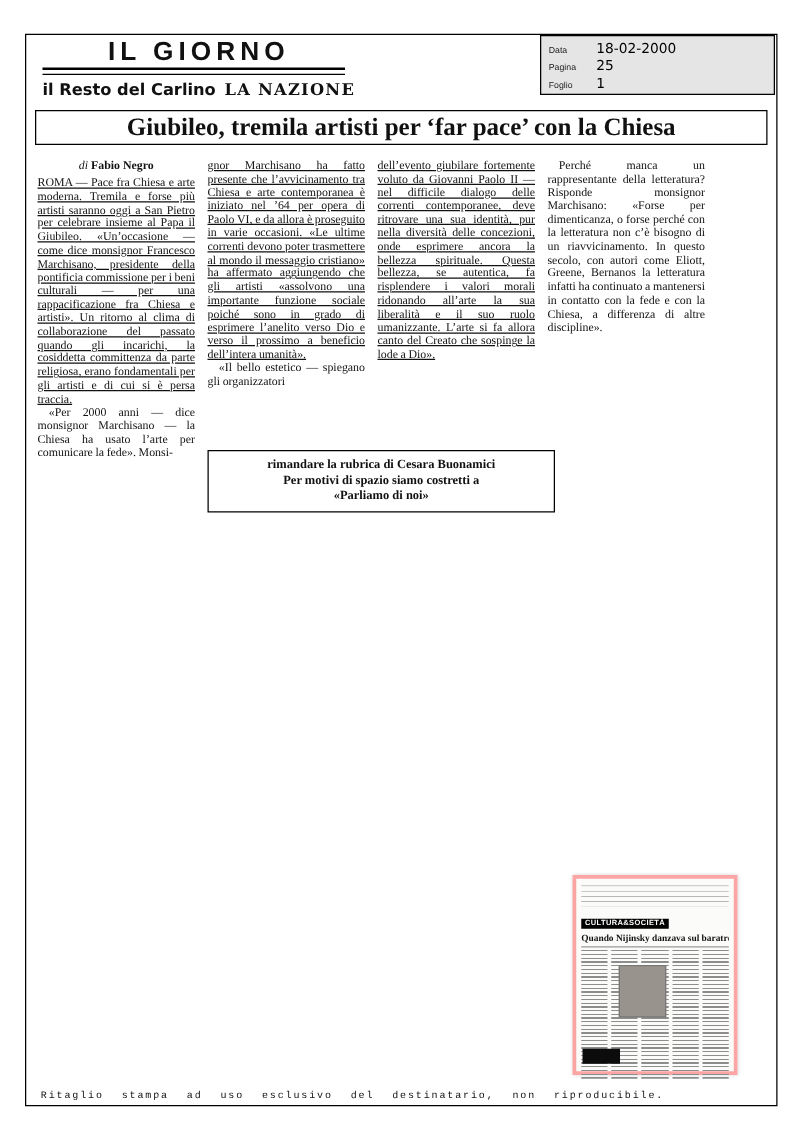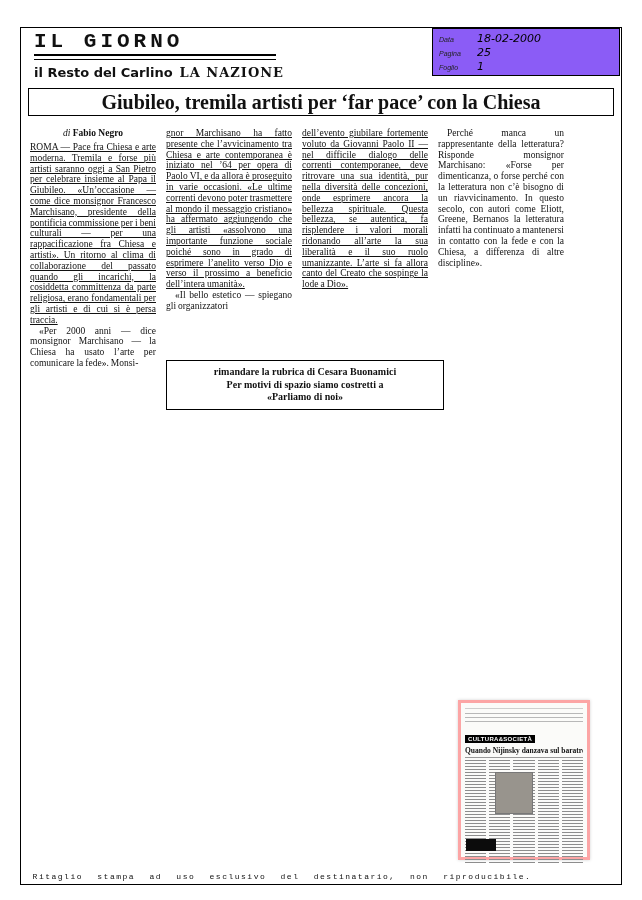--- a/index.html
+++ b/index.html
@@ -7,31 +7,31 @@
     position:relative; width:642px; height:900px; background:#ffffff;
     font-family:"Liberation Serif", serif; color:#111; overflow:hidden;
   }
   .frame {
     position:absolute; left:20px; top:27px; width:600px; height:856px;
     border:1px solid #000;
   }
   
   .masthead { position:absolute; left:34px; top:31px; }
   .giorno {
-    font-family:Liberation Mono, monospace; font-weight:bold;
-    font-size:21px; letter-spacing:4px; line-height:22px;
+    font-family:Liberation Sans, sans-serif; font-weight:bold;
+    font-size:21px; letter-spacing:4px; line-height:22px;text-align:center;
   }
   .double-rule { width:242px; height:3px; border-top:2px solid #000; border-bottom:1px solid #000; margin:1px 0 3px 0; }
   .second-line { white-space:nowrap;text-align:center; }
   .carlino { font-family:"DejaVu Sans", sans-serif; font-weight:bold; font-size:13px; letter-spacing:0px; }
   .nazione { font-family:"DejaVu Serif", serif; font-weight:bold; font-size:13px; margin-left:3px; letter-spacing:1px; }
   
   .infobox {
     position:absolute; left:432px; top:28px; width:188px; height:48px;
-    border:1px solid #000; background:#8b5cf6; box-sizing:border-box; padding:3px 0 0 6px;font-style:italic;
+    border:1px solid #000; background:#e5e5e5; box-sizing:border-box; padding:3px 0 0 6px;
   }
   .info-row { display:flex; align-items:baseline; height:14px; }
   .info-label { font-family:"Liberation Sans", sans-serif; font-size:7px; color:#222; width:38px; }
   .info-value { font-family:"DejaVu Sans", sans-serif; font-size:11px; color:#000; }
   
   .headline-box {
     position:absolute; left:28px; top:88px; width:584px; height:26px;
     border:1px solid #000; display:flex; align-items:center; justify-content:center;
   }
   .headline { font-family:"Liberation Serif", serif; font-weight:bold; font-size:20px; margin:0; white-space:nowrap;text-align:center; }

